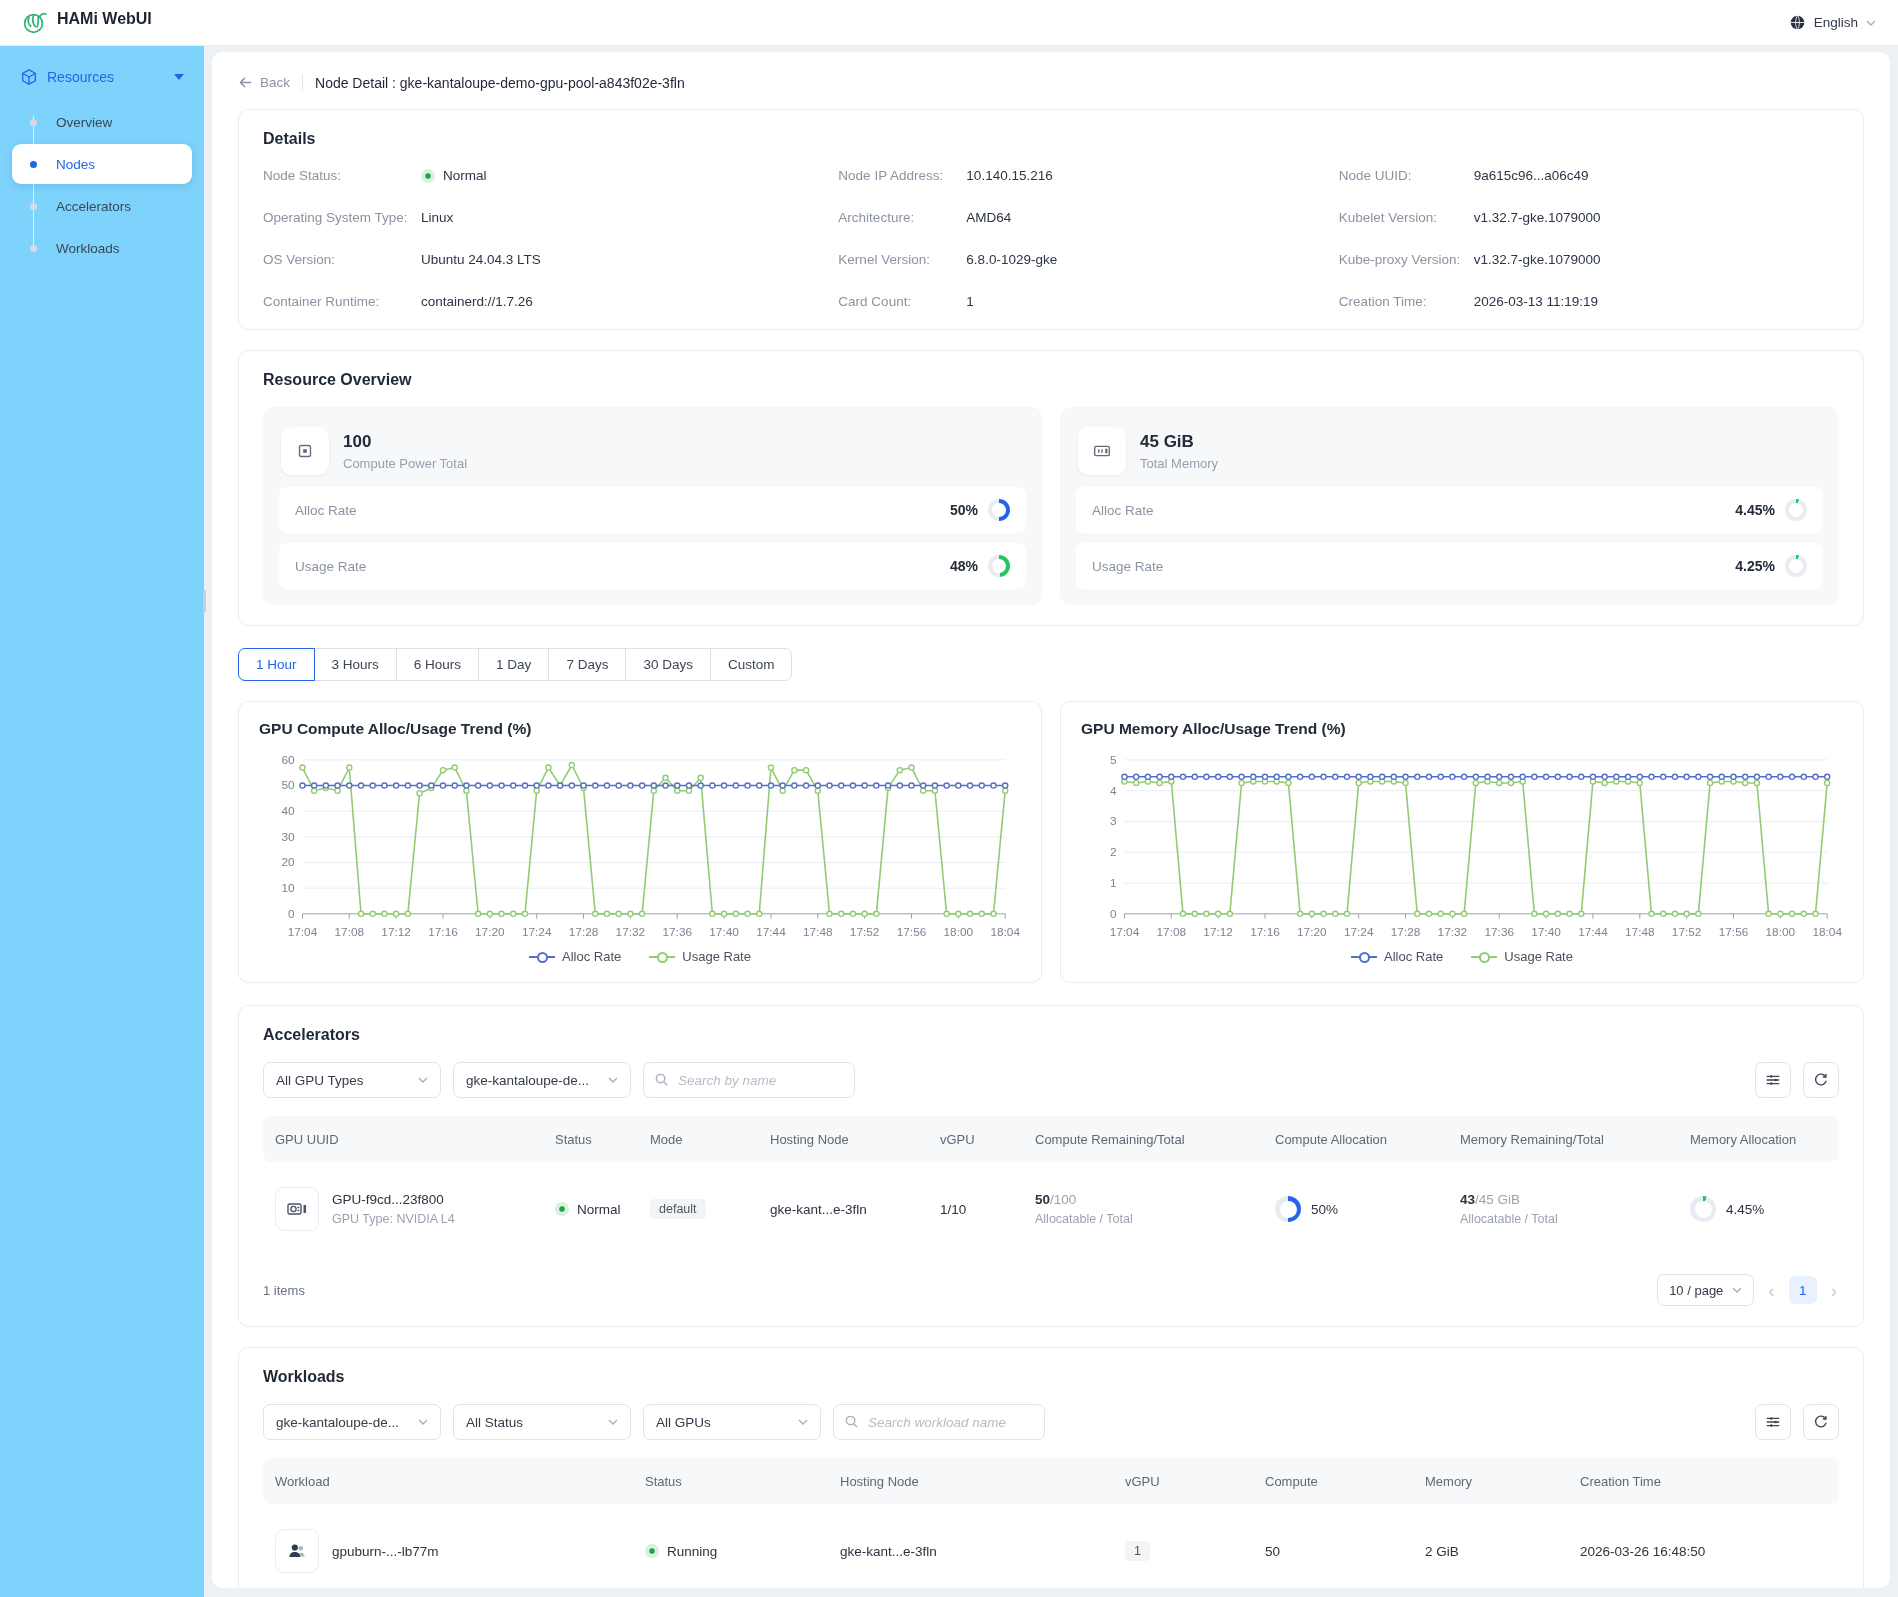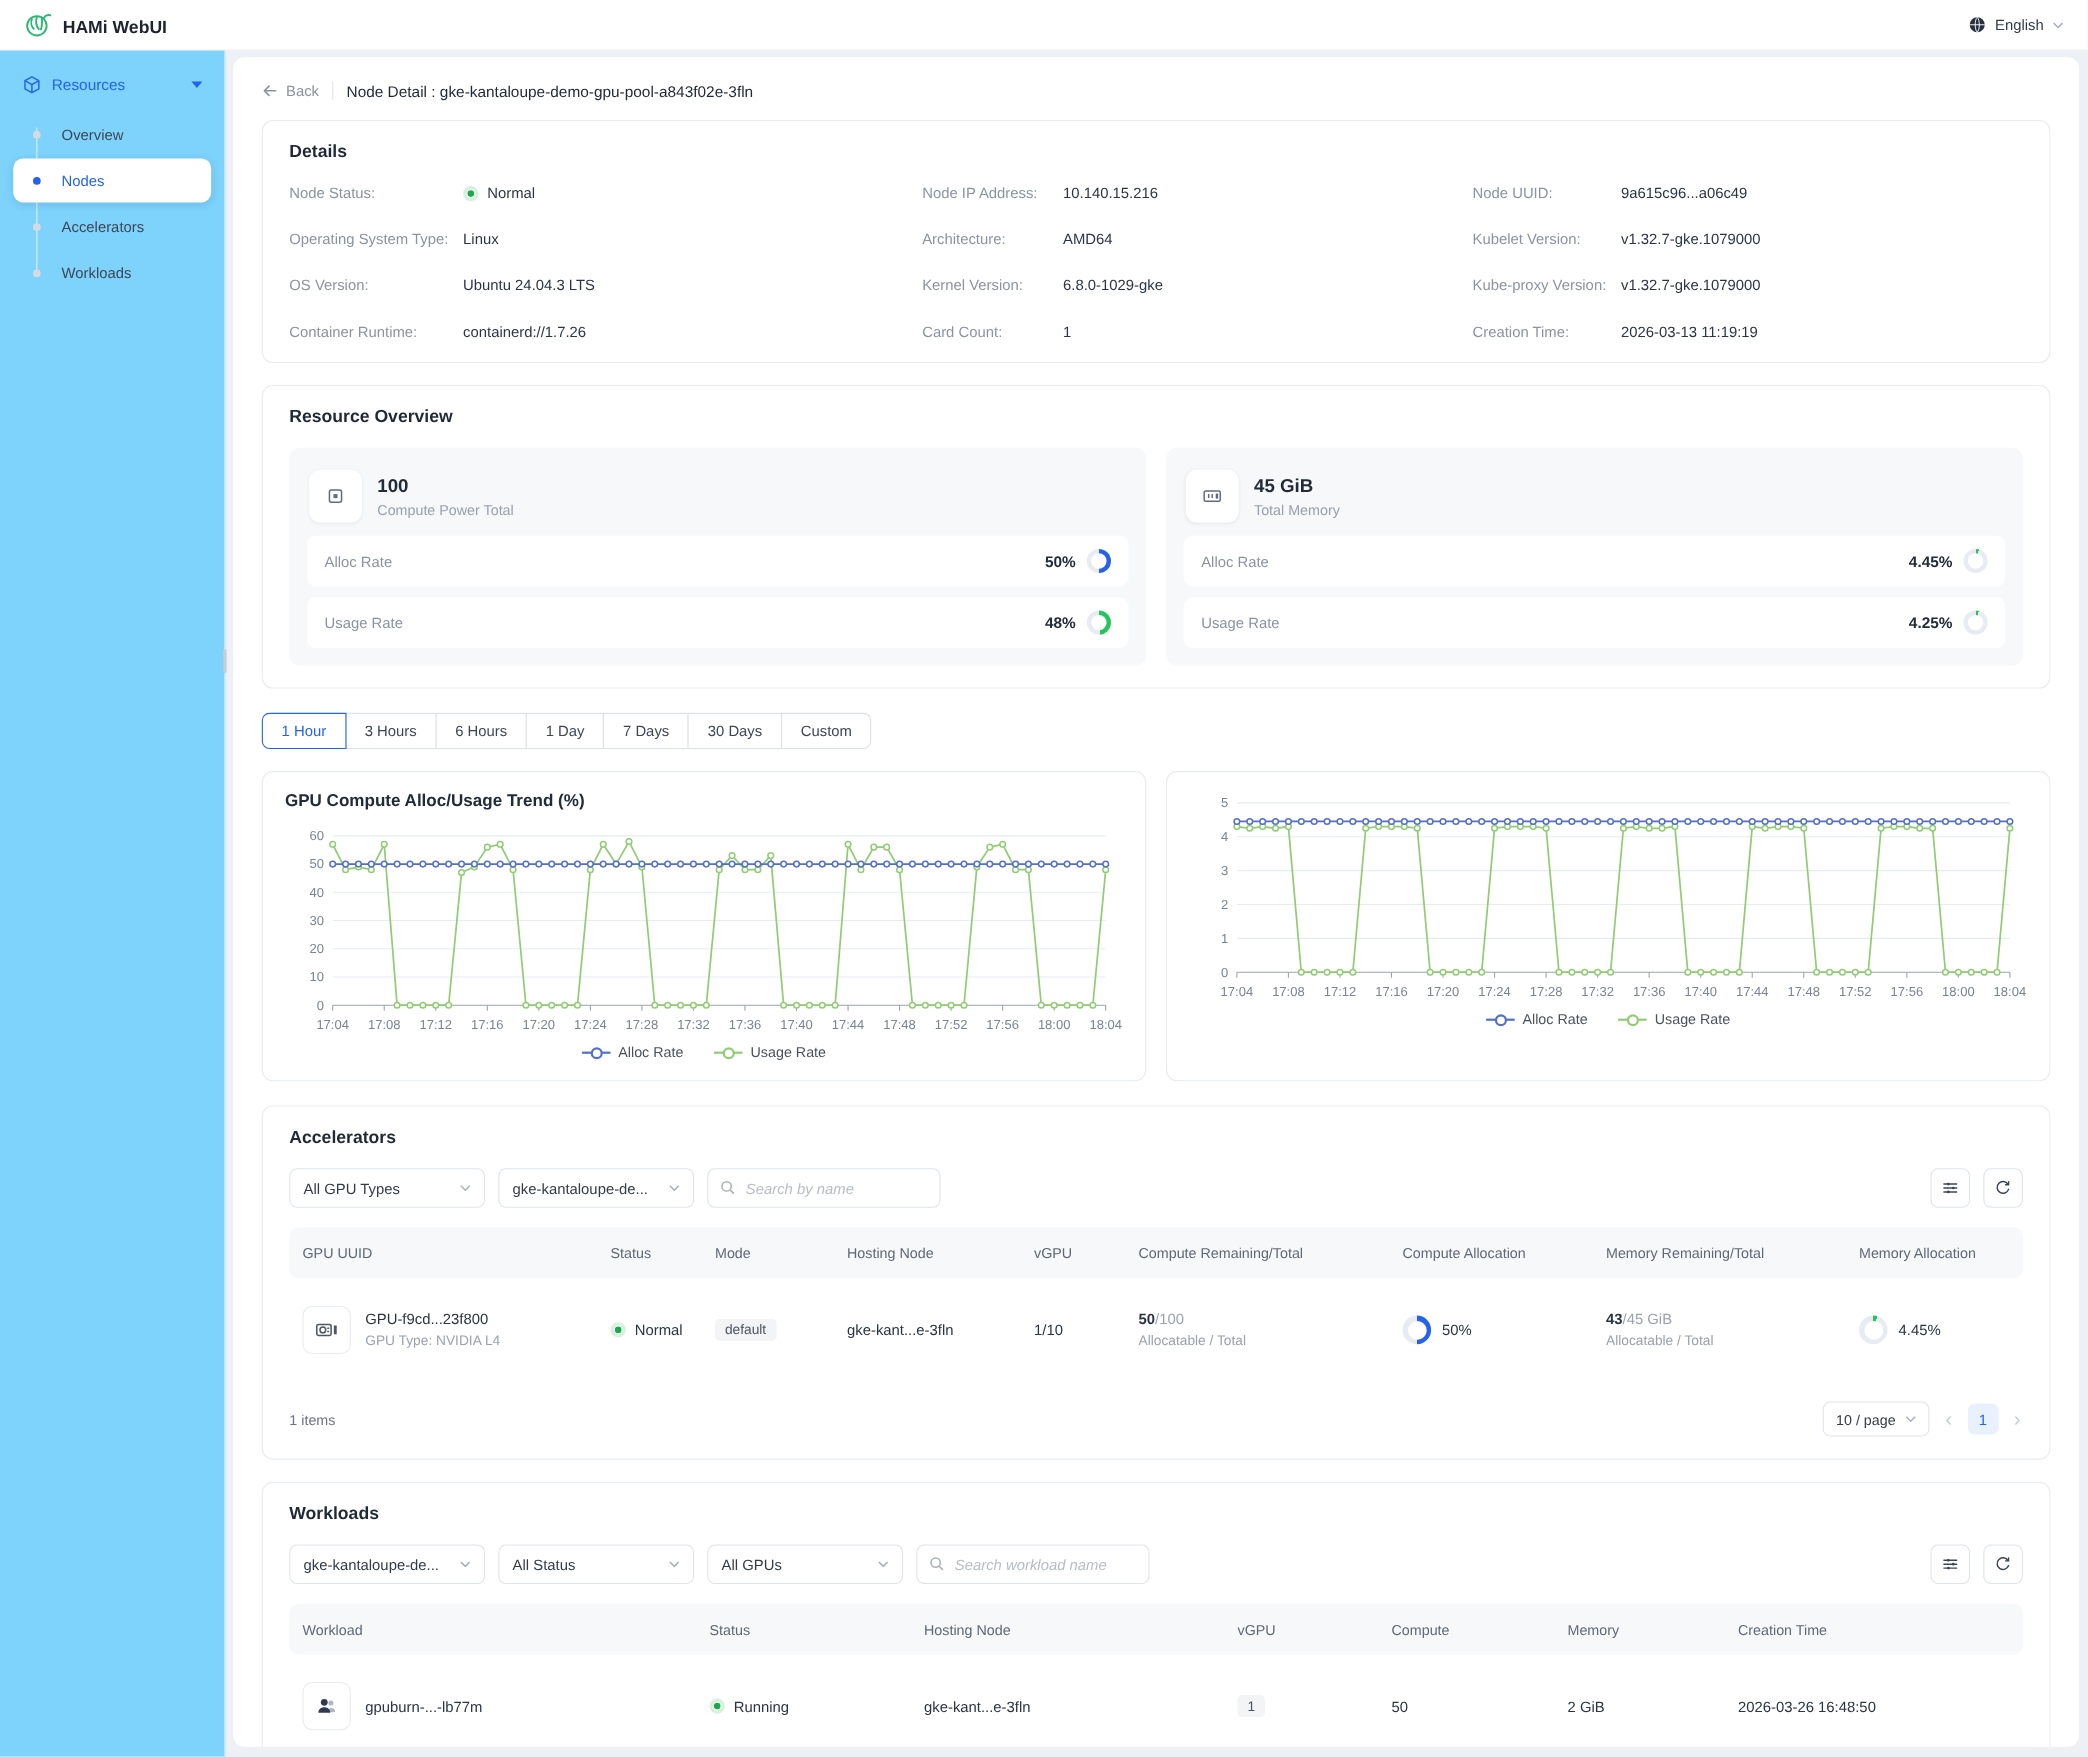--- a/index.html
+++ b/index.html
@@ -1,21 +1,21 @@
 <!DOCTYPE html>
 <html><head>
 <meta charset="utf-8">
 <style>
   *{margin:0;padding:0;box-sizing:border-box;font-family:"Liberation Sans","DejaVu Sans",sans-serif;}
   html,body{width:1898px;height:1597px;overflow:hidden;background:#edf0f4;}
   :root{--blue:#2563eb;--green:#22c55e;--txt:#1f2835;--sub:#8b93a2;--border:#e8ebf1;}
 
   
   .topbar{height:46px;background:#fff;border-bottom:1px solid #eceef2;display:flex;align-items:center;justify-content:space-between;padding:0 22px;}
-  .brand{display:flex;align-items:flex-end;gap:10px;font-size:16px;font-weight:700;color:#1c2430;}
+  .brand{display:flex;align-items:flex-start;gap:10px;font-size:16px;font-weight:700;color:#1c2430;}
   .lang{display:flex;align-items:center;gap:8px;font-size:13.5px;color:#333b49;cursor:pointer;}
 
   
   .layout{display:flex;height:1551px;}
   .sidebar{width:205px;background:#7dd3fc;border-right:1px solid #eceef2;padding:16px 12px;position:relative;flex:none;}
   .nav-section{display:flex;align-items:center;gap:9px;color:var(--blue);font-size:14px;font-weight:500;padding:6px 8px;cursor:pointer;}
   .caret{margin-left:auto;width:0;height:0;border-left:5px solid transparent;border-right:5px solid transparent;border-top:6px solid var(--blue);}
   .tree{position:relative;margin-top:10px;}
   .tree-line{position:absolute;left:21px;top:14px;bottom:18px;width:1px;background:#e7eaef;}
   .tree-item{position:relative;display:flex;align-items:center;height:40px;padding-left:44px;font-size:13.5px;color:#3d4656;border-radius:9px;margin-bottom:2px;cursor:pointer;}
@@ -519,20 +519,21 @@
                 <span class="lmark" style="--c: #5470c6;"></span>
                 <span>Alloc Rate</span>
               </span>
             <span class="legend-item">
                 <span class="lmark" style="--c: #91cc75;"></span>
                 <span>Usage Rate</span>
               </span>
           </div>
         </div>
         <div class="chart-card">
+          <div class="chart-title">GPU Memory Alloc/Usage Trend (%)</div>
           <svg id="chart-1" class="chart" viewBox="0 0 772 196">
               <text x="36" y="170" text-anchor="end" fill="#7b8492" font-size="12">0</text>
               <line x1="44" y1="134.8" x2="756" y2="134.8" stroke="#e8ecf1" stroke-width="1"></line>
               <text x="36" y="138.8" text-anchor="end" fill="#7b8492" font-size="12">1</text>
               <line x1="44" y1="103.6" x2="756" y2="103.6" stroke="#e8ecf1" stroke-width="1"></line>
               <text x="36" y="107.6" text-anchor="end" fill="#7b8492" font-size="12">2</text>
               <line x1="44" y1="72.4" x2="756" y2="72.4" stroke="#e8ecf1" stroke-width="1"></line>
               <text x="36" y="76.4" text-anchor="end" fill="#7b8492" font-size="12">3</text>
               <line x1="44" y1="41.19999999999999" x2="756" y2="41.19999999999999" stroke="#e8ecf1" stroke-width="1"></line>
               <text x="36" y="45.19999999999999" text-anchor="end" fill="#7b8492" font-size="12">4</text>

